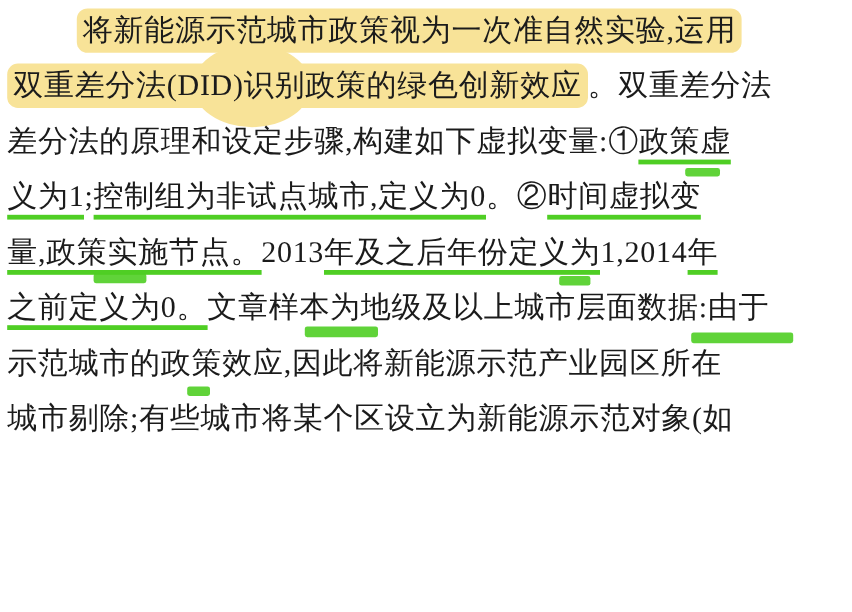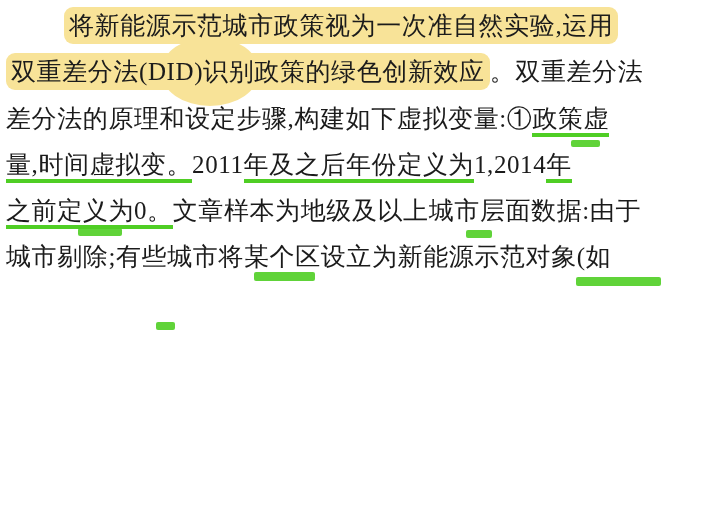--- a/index.html
+++ b/index.html
@@ -53,22 +53,24 @@
 </style>
 </head>
 <body>
 
 <div id="page">
   <div id="blob"></div>
   <div id="para">
       <div class="line indent"><span class="hl ">将新能源示范城市政策视为一次准自然实验,运用</span></div>
       <div class="line"><span class="hl ">双重差分法(DID)识别政策的绿色创新效应</span><span class="">。双重差分法</span></div>
       <div class="line"><span class="">差分法的原理和设定步骤,构建如下虚拟变量:①</span><span class="ul">政策虚</span></div>
-      <div class="line"><span class="ul">量,时间虚拟变。</span><span class="">2011</span><span class="ul">年及之后年份定义为</span><span class="">1,2014</span><span class="ul">年</span></div>
+      <div class="line"><span class="ul">义为1</span><span class="">;</span><span class="ul">控制组为非试点城市,定义为0</span><span class="">。②</span><span class="ul">时间虚拟变</span></div>
+      <div class="line"><span class="ul">量,政策实施节点。</span><span class="">2013</span><span class="ul">年及之后年份定义为</span><span class="">1,2014</span><span class="ul">年</span></div>
       <div class="line"><span class="ul">之前定义为0。</span><span class="">文章样本为地级及以上城市层面数据:由于</span></div>
+      <div class="line"><span class="">示范城市的政策效应,因此将新能源示范产业园区所在</span></div>
       <div class="line"><span class="">城市剔除;有些城市将某个区设立为新能源示范对象(如</span></div>
     </div>
 <div class="mark" style="left: 571px; top: 140px; width: 29px; height: 7px;"></div>
     <div class="mark" style="left: 78px; top: 228px; width: 44px; height: 8px;"></div>
     <div class="mark" style="left: 466px; top: 230px; width: 26px; height: 8px;"></div>
     <div class="mark" style="left: 254px; top: 272px; width: 61px; height: 9px;"></div>
     <div class="mark" style="left: 576px; top: 277px; width: 85px; height: 9px;"></div>
     <div class="mark" style="left: 156px; top: 322px; width: 19px; height: 8px;"></div>
   </div>
 

